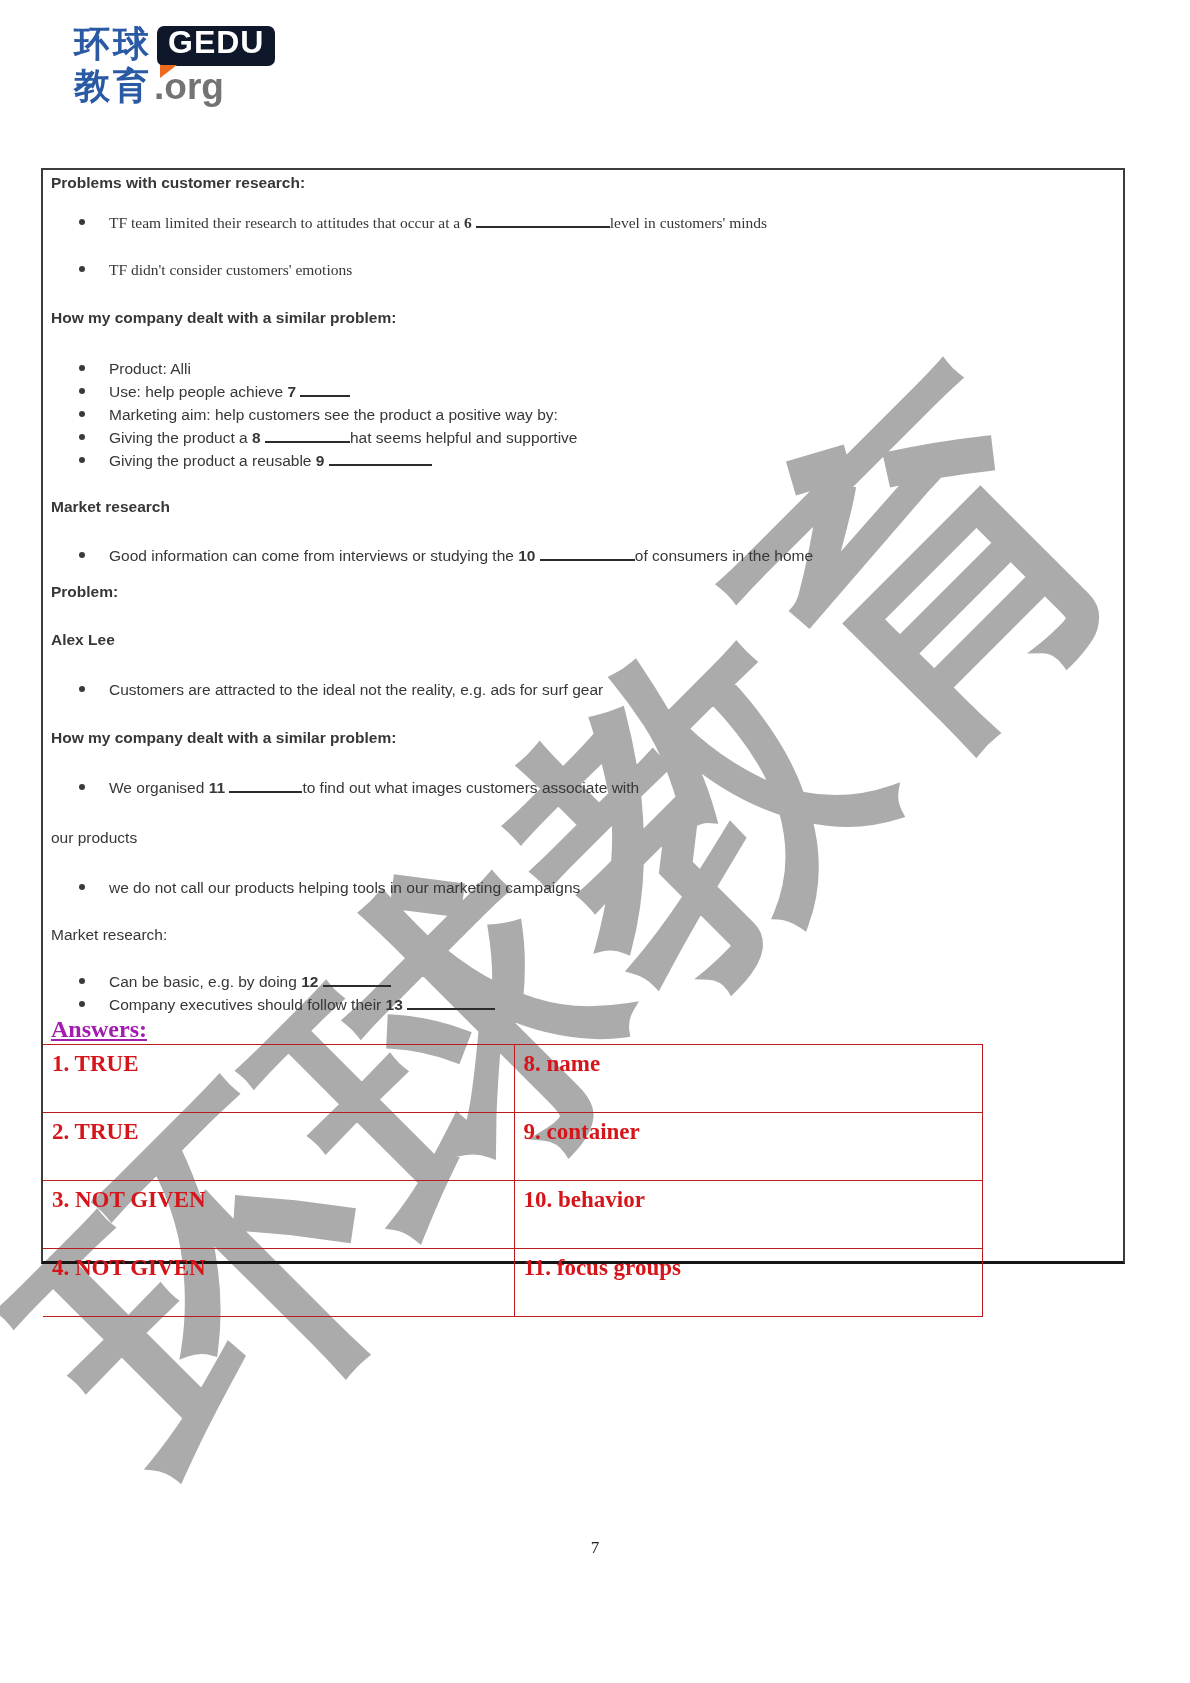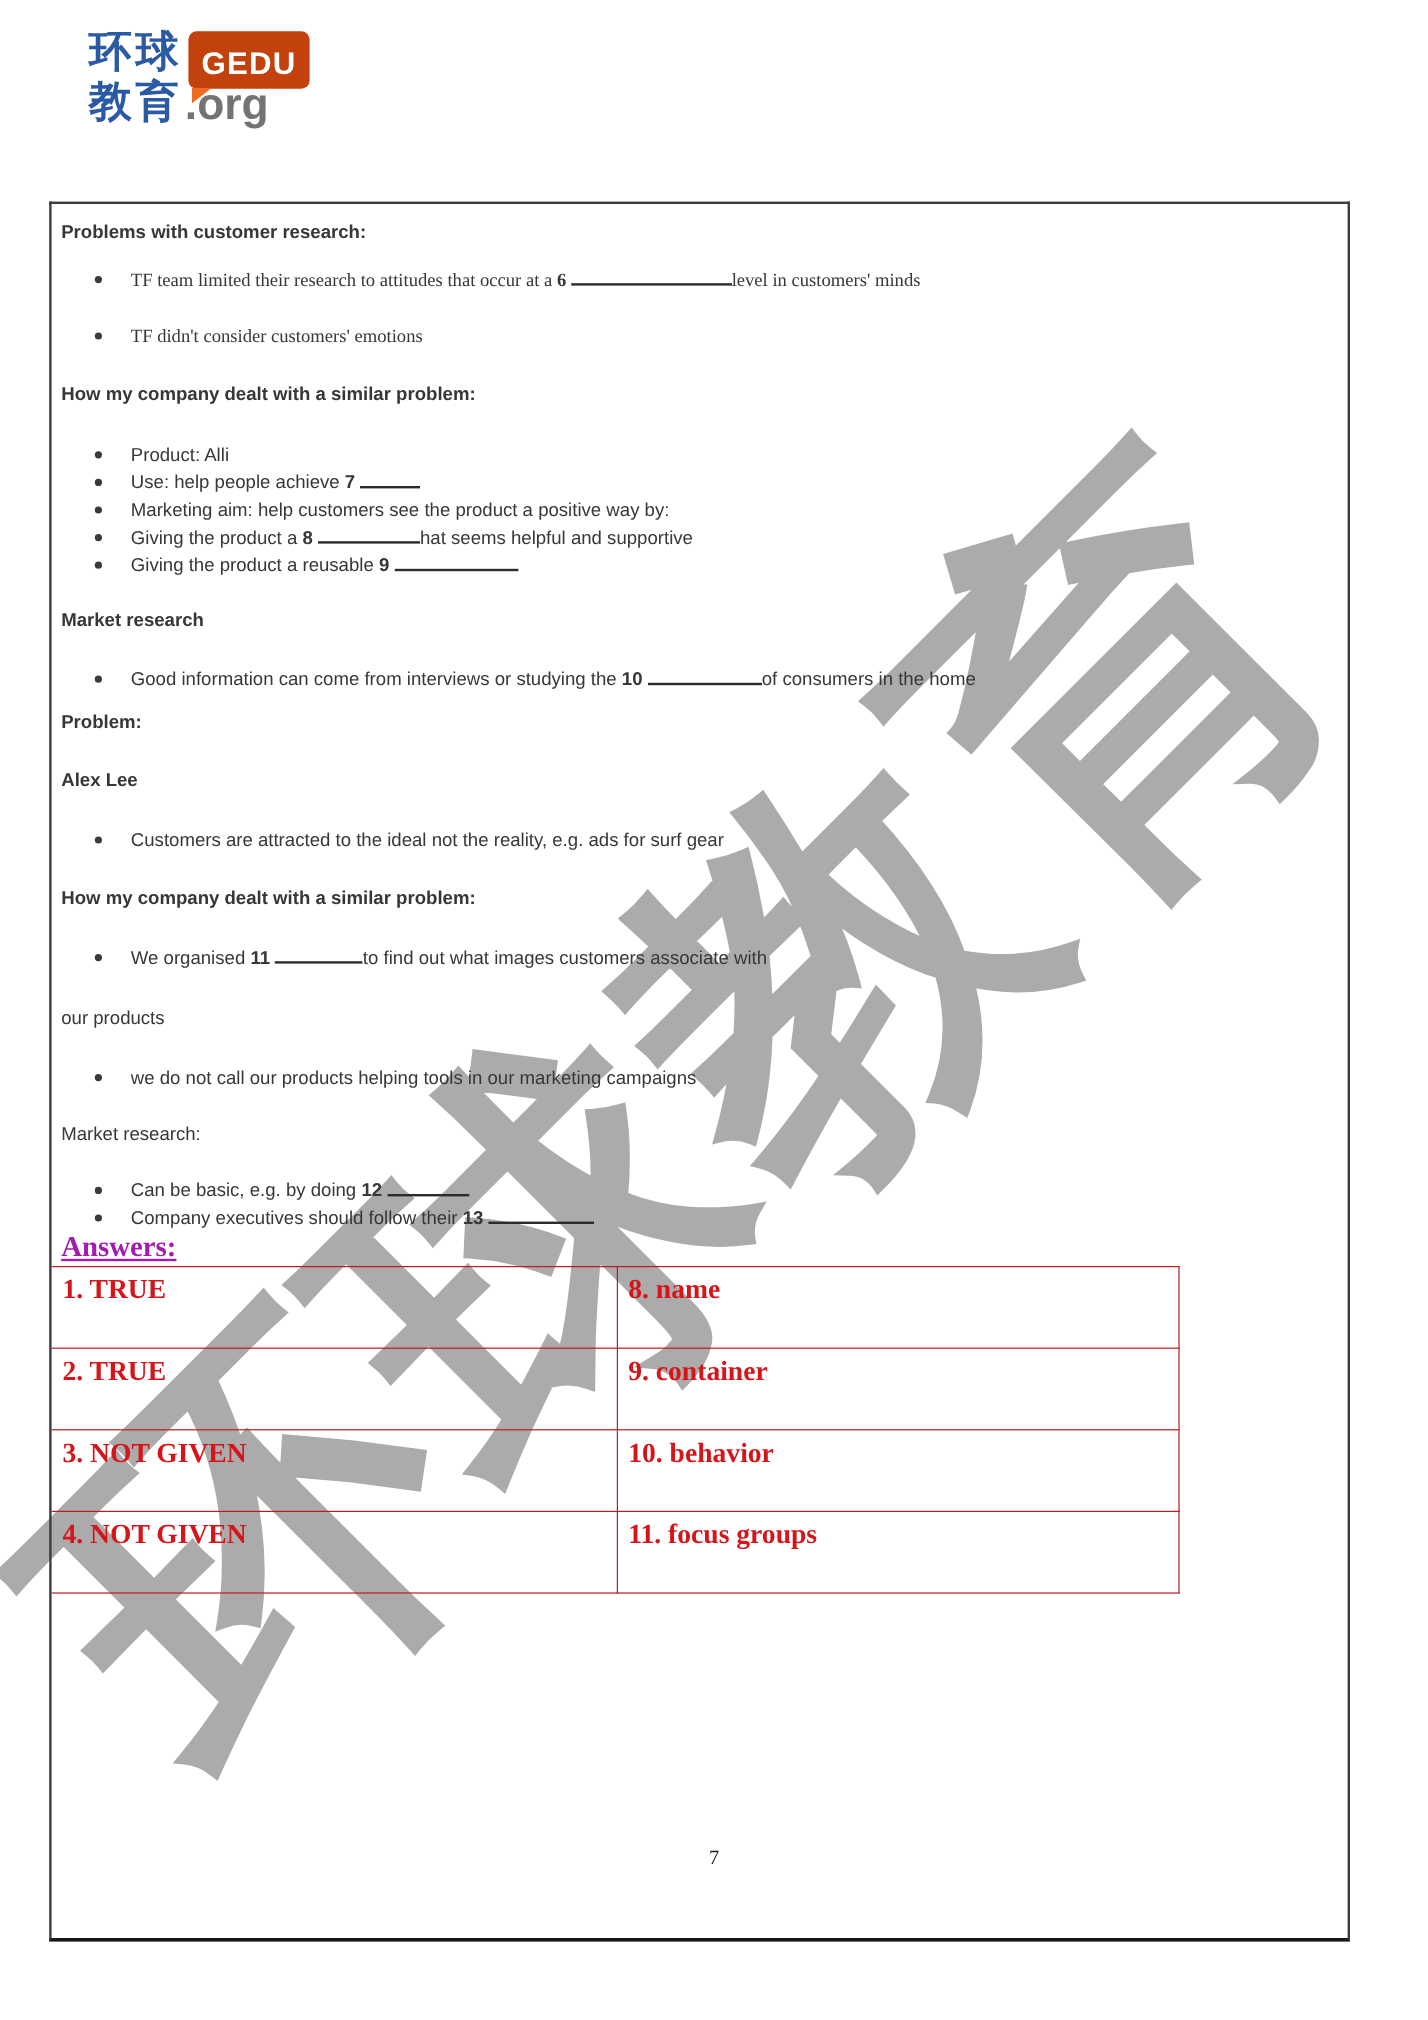--- a/index.html
+++ b/index.html
@@ -34,46 +34,46 @@
   .logo .zh{
     position:absolute; left:10px;
     font-family:"DejaVu Sans", sans-serif;
     font-weight:bold; font-size:36px; line-height:1;
     color:#2b5aa5; letter-spacing:3px; white-space:nowrap;
   }
   .logo .zh1{top:10px;}
   .logo .zh2{top:52px;}
   .bubble{
     position:absolute; left:93px; top:10px;
-    background:#c2410c; color:#ffffff;
-    font-weight:bold; font-size:26px; line-height:1;
-    padding:14px 11px 8px 11px; border-radius:7px;
+    background:#0f172a; color:#ffffff;
+    font-weight:bold; font-size:32px; line-height:1;
+    padding:0 11px 8px 11px; border-radius:7px;
     letter-spacing:1px;
   }
   .bubble::after{
     content:""; position:absolute; left:3px; bottom:-12px;
     width:17px; height:13px; background:#ee6a1f;
     clip-path:polygon(0 100%, 0 0, 100% 0);
   }
   .logo .org{
     position:absolute; left:90px; top:52px;
     color:#737373; font-weight:bold; font-size:37px; line-height:1;
     letter-spacing:0px;
   }
 
   
   .content-box{
     position:absolute; left:41px; top:168px;
-    width:1084px; height:1450px;
+    width:1084px; height:1096px;
     box-sizing:border-box;
     border:2px solid #3c3c3c;
     border-bottom:3px solid #161616;
     background:transparent;
     z-index:1;
-    padding:12px 10px 0 8px;
+    padding:1px 10px 0 8px;
   }
 
   .heading{font-weight:bold; font-size:15.5px; line-height:23px;}
   .para{font-size:15.5px; line-height:23px;}
   .bullets{list-style:none; margin:0; padding:0 0 0 28px;}
   .bullets li{
     position:relative; padding-left:30px;
     font-size:15.5px; line-height:23px;
   }
   .bullets li .dot{

